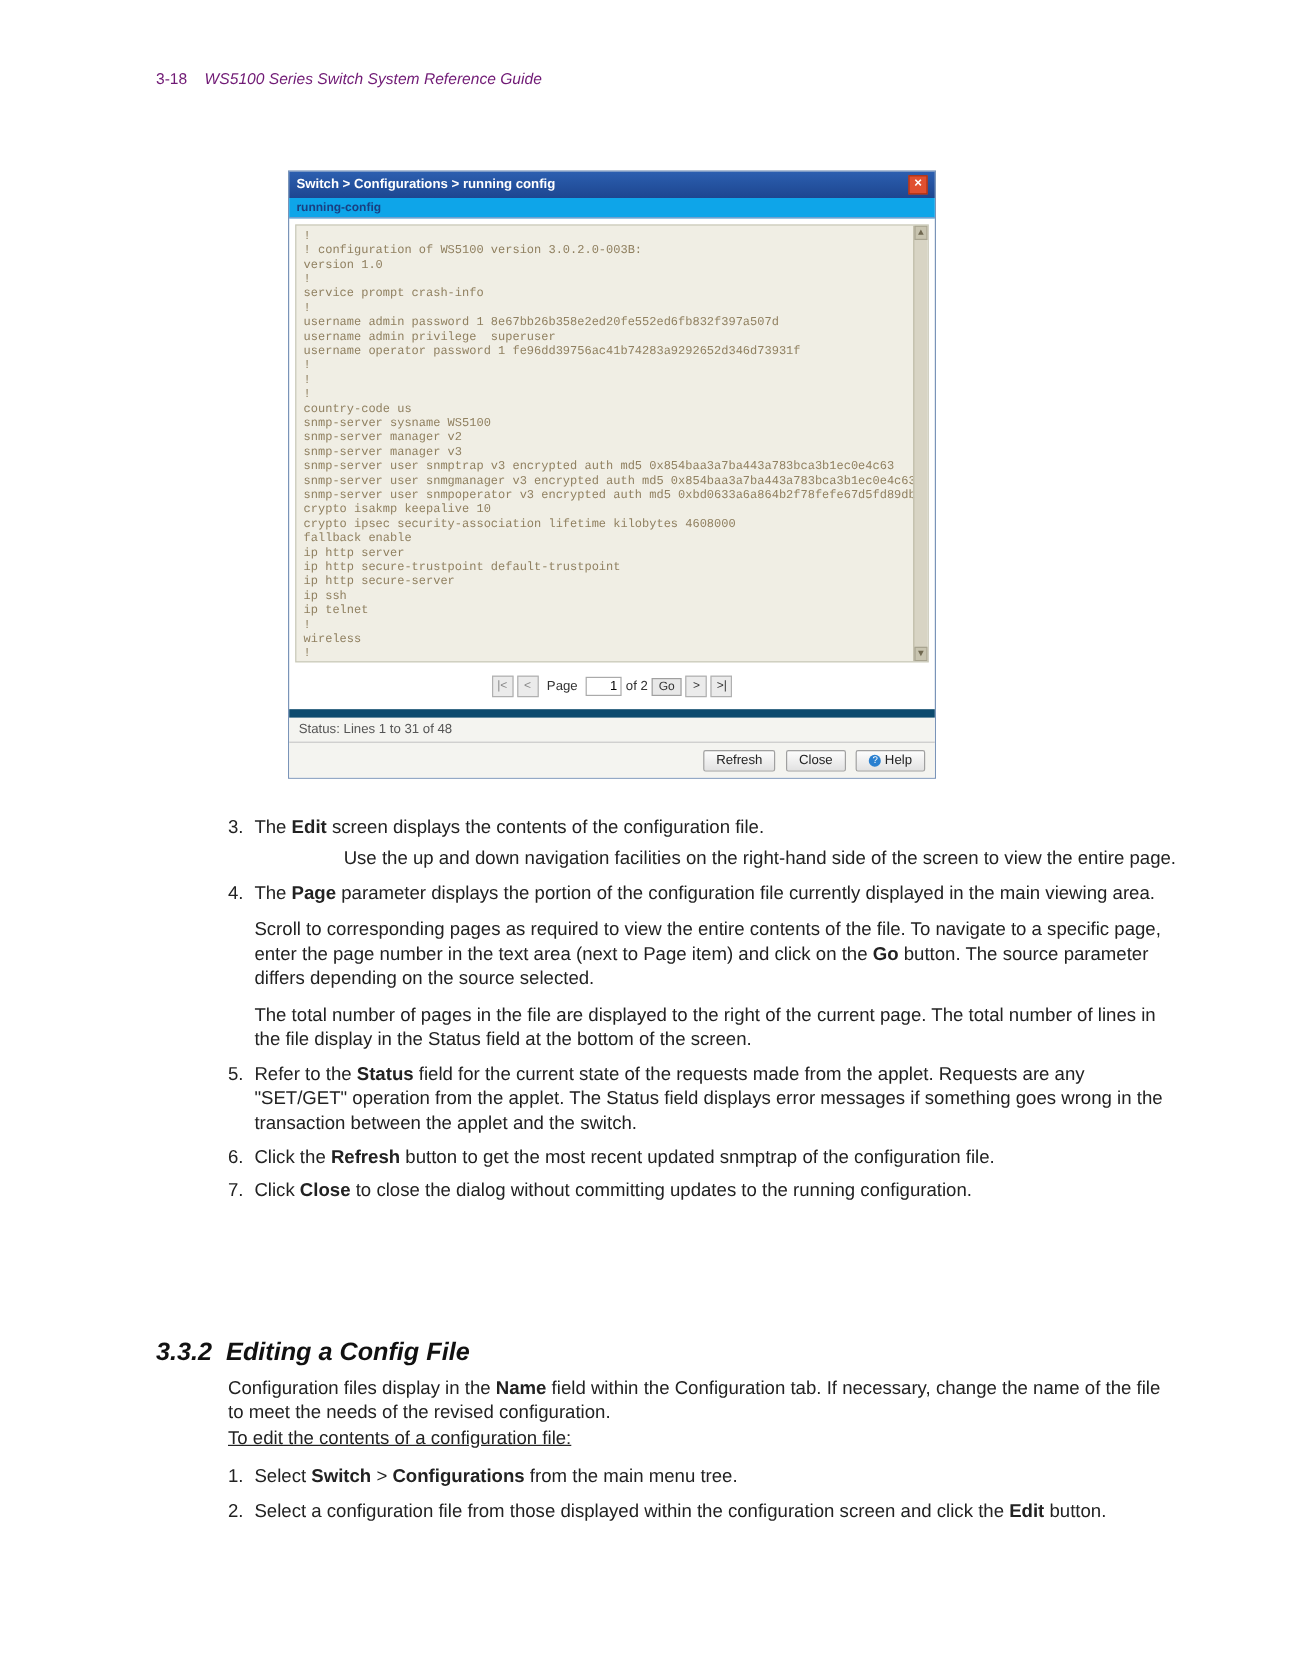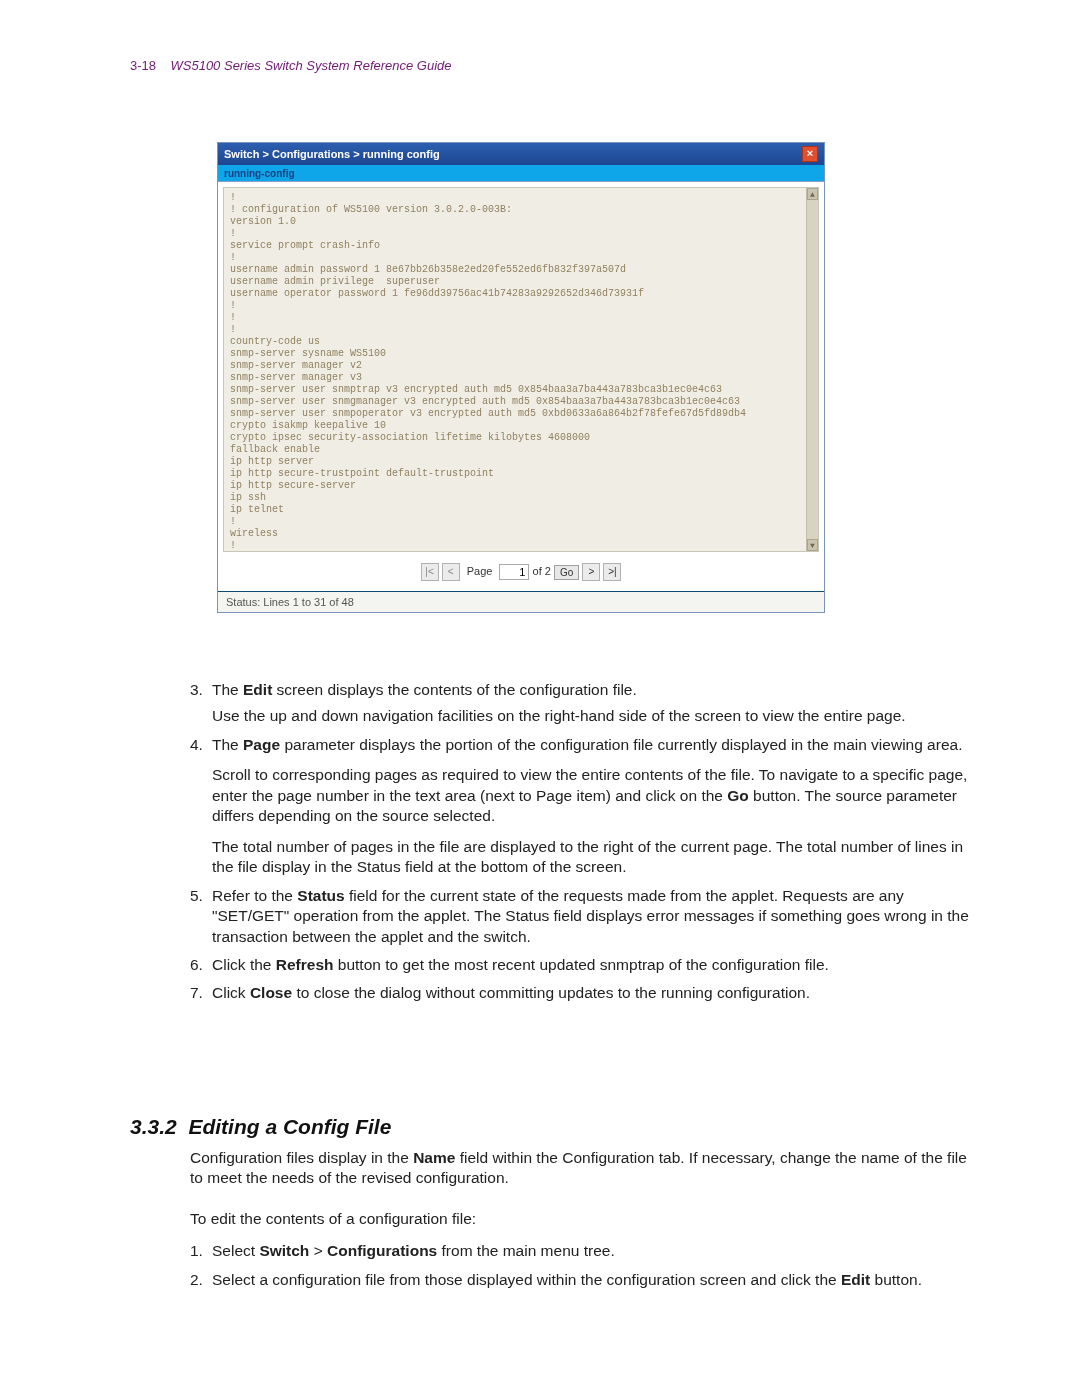--- a/index.html
+++ b/index.html
@@ -17,22 +17,22 @@
     left: 130px;
     font-size: 13px;
     color: #701a75;
   }
   .page-header .pnum { font-weight: 400; }
   .page-header .title { font-style: italic; }
 
   .dialog {
     position: absolute;
     top: 142px;
-    left: 217px;
-    width: 608px;
+    left: 240px;
+    width: 540px;
     border: 1px solid #7a94b8;
     background: #fff;
   }
   .dlg-title {
     background: linear-gradient(#2c5fb0, #1d4690);
     color: #fff;
     font-size: 11px;
     font-weight: bold;
     padding: 3px 6px;
     display: flex;
@@ -120,21 +120,21 @@
     display: inline-block;
     padding: 1px 5px;
     border: 1px solid #a0a0a0;
     background: #e8e8e8;
     font-size: 10px;
     vertical-align: middle;
     cursor: pointer;
   }
 
   .status-bar {
-    border-top: 1px solid #0c4a6e;
+    border-top: 7px solid #0c4a6e;
     font-size: 11px;
     color: #555;
     padding: 4px 8px;
     background: #f4f4f0;
   }
   .btn-bar {
     border-top: 1px solid #c8c8c8;
     padding: 5px 8px;
     text-align: right;
     background: #f4f4f0;
@@ -239,28 +239,33 @@
     <span class="pbtn">|&lt;</span>
     <span class="pbtn">&lt;</span>
     <span class="pg-label">Page</span>
     <input class="pgnum" value="1" style="">
     <span>of 2</span>
     <span class="go-btn">Go</span>
     <span class="pbtn active">&gt;</span>
     <span class="pbtn active">&gt;|</span>
   </div>
   <div class="status-bar">Status:   Lines 1 to 31 of 48</div>
+  <div class="btn-bar">
+    <span class="dbtn">Refresh</span>
+    <span class="dbtn">Close</span>
+    <span class="dbtn"><span class="help-dot">?</span><span>Help</span></span>
+  </div>
 </div>
 
 <div class="body-text" style="top:680px;">
 
   <div class="ol-item">
     <span class="num">3.</span>
     <span>The </span><strong class="term">Edit</strong><span> screen displays the contents of the configuration file.</span>
-    <div class="para-sub" style="margin-left:0;">Use the up and down navigation facilities on the right-hand side of the screen to view the entire page.</div>
+    <div class="para-sub" style="margin-left:0;text-align:right;">Use the up and down navigation facilities on the right-hand side of the screen to view the entire page.</div>
   </div>
 
   <div class="ol-item">
     <span class="num">4.</span>
     <span>The </span><strong class="term">Page</strong><span> parameter displays the portion of the configuration file currently displayed in the main viewing area.</span>
     <div class="para-sub" style="margin-left:0; margin-top:10px;">
       <span>Scroll to corresponding pages as required to view the entire contents of the file. To navigate to a specific page, enter the page number in the text area (next to Page item) and click on the </span><strong class="term">Go</strong><span> button. The source parameter differs depending on the source selected.</span>
     </div>
     <div class="para-sub" style="margin-left:0; margin-top:10px;">The total number of pages in the file are displayed to the right of the current page. The total number of lines in the file display in the Status field at the bottom of the screen.</div>
   </div>
@@ -282,21 +287,21 @@
 </div>
 
 <div class="section-heading" style="top:1115px;font-style:italic;">
   <span>3.3.2</span>&nbsp;&nbsp;<span>Editing a Config File</span>
 </div>
 
 <div class="body-text" style="top:1148px;">
   <div>
     <span>Configuration files display in the </span><strong class="term">Name</strong><span> field within the Configuration tab. If necessary, change the name of the file to meet the needs of the revised configuration.</span>
   </div>
-  <div style="margin-top:20px;">To edit the contents of a configuration file:</div>
+  <div style="margin-top:0;text-decoration:underline;">To edit the contents of a configuration file:</div>
 
   <div class="ol-item" style="margin-top:12px;">
     <span class="num">1.</span>
     <span>Select </span><strong class="term">Switch</strong><span> &gt; </span><strong class="term">Configurations</strong><span> from the main menu tree.</span>
   </div>
 
   <div class="ol-item">
     <span class="num">2.</span>
     <span>Select a configuration file from those displayed within the configuration screen and click the </span><strong class="term">Edit</strong><span> button.</span>
   </div>

